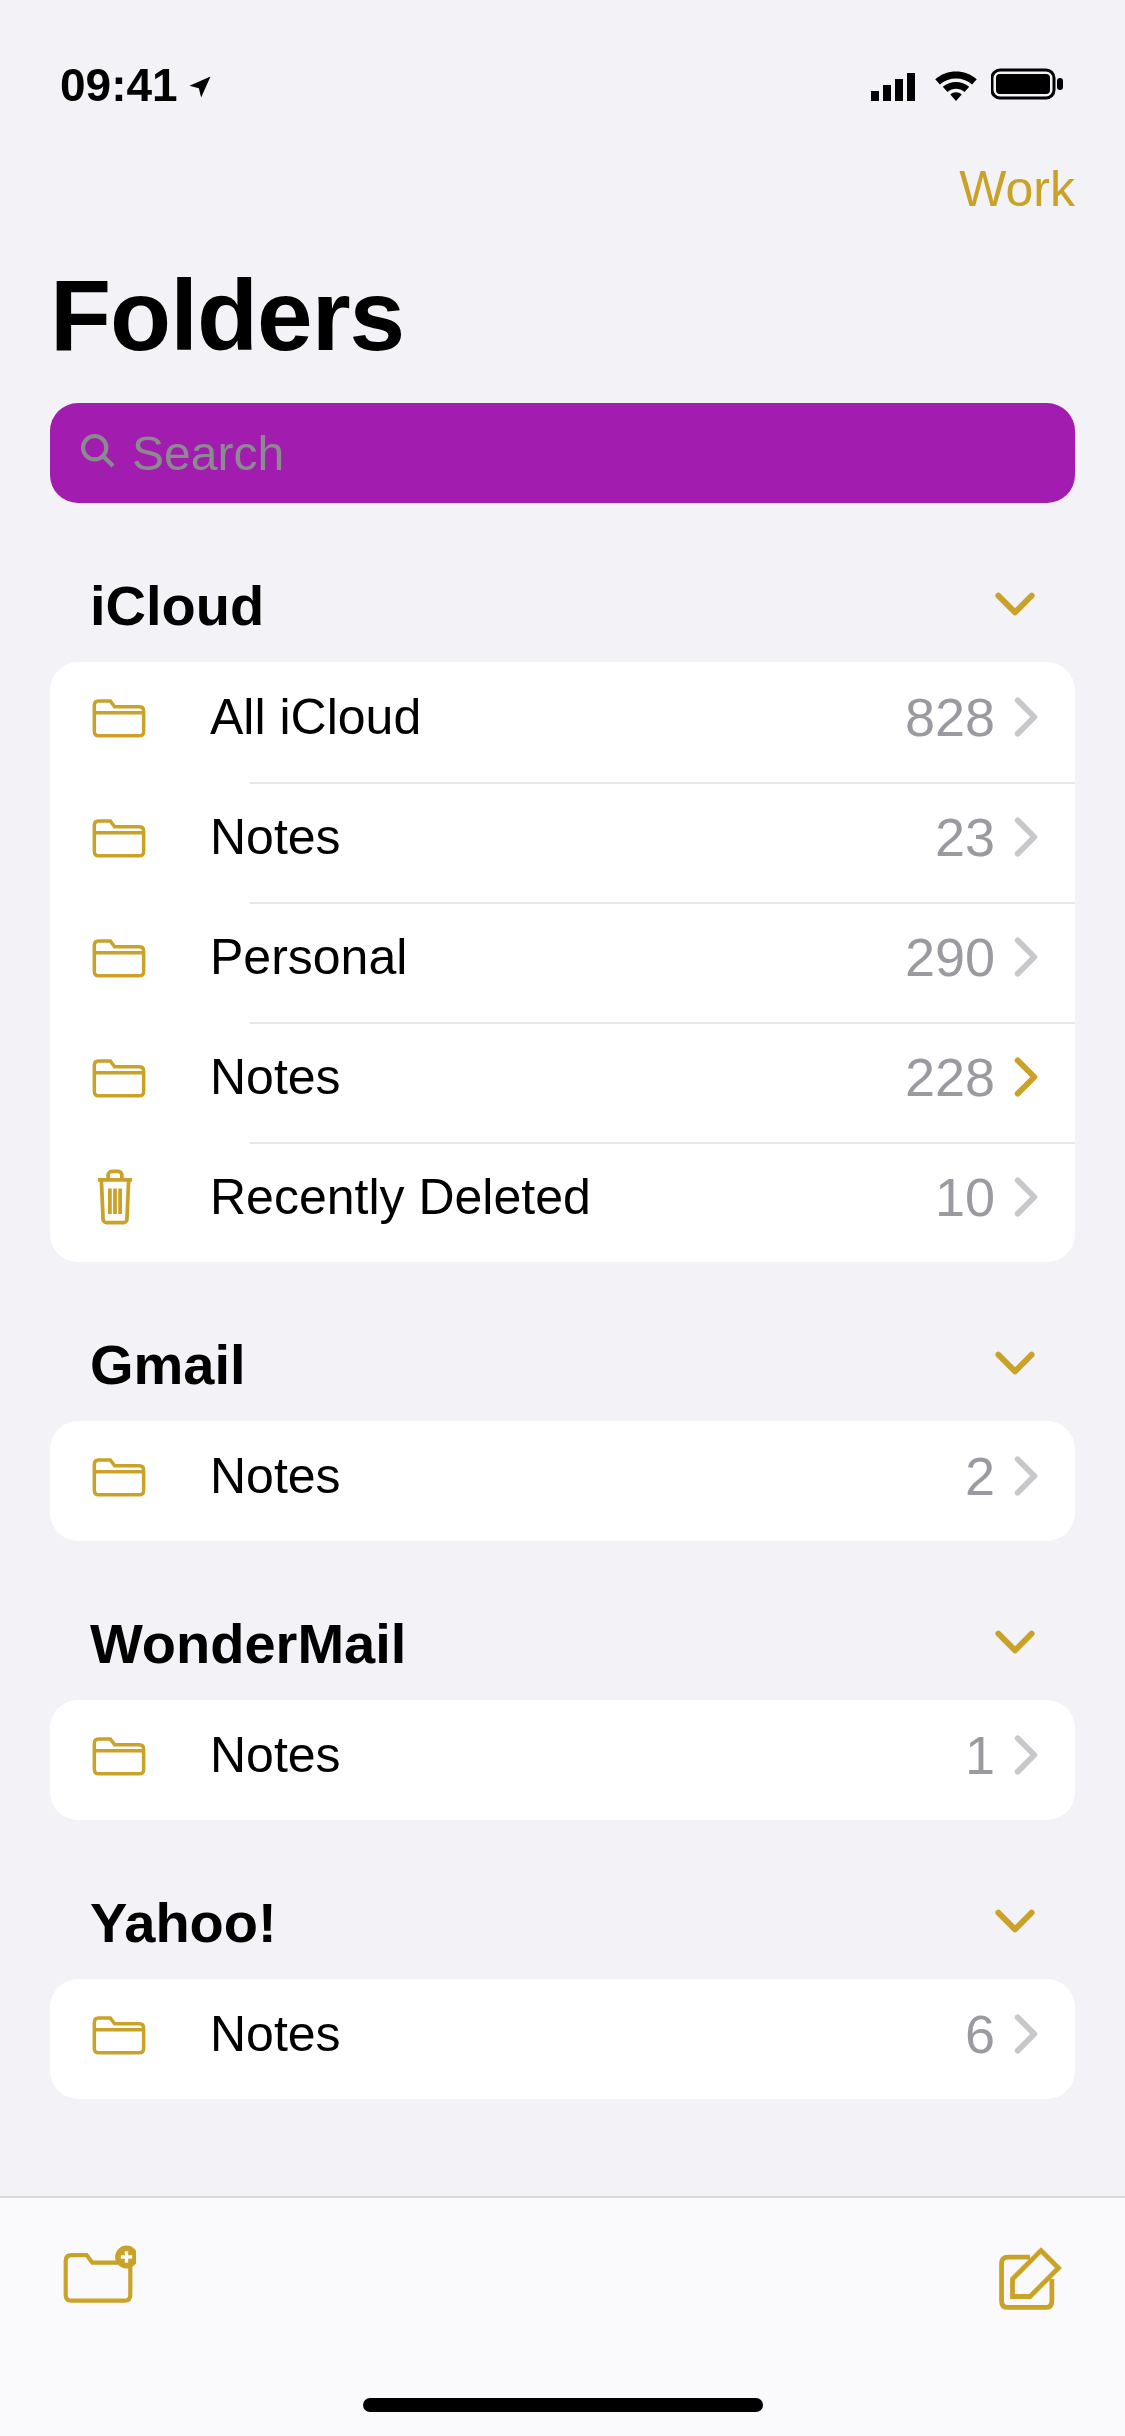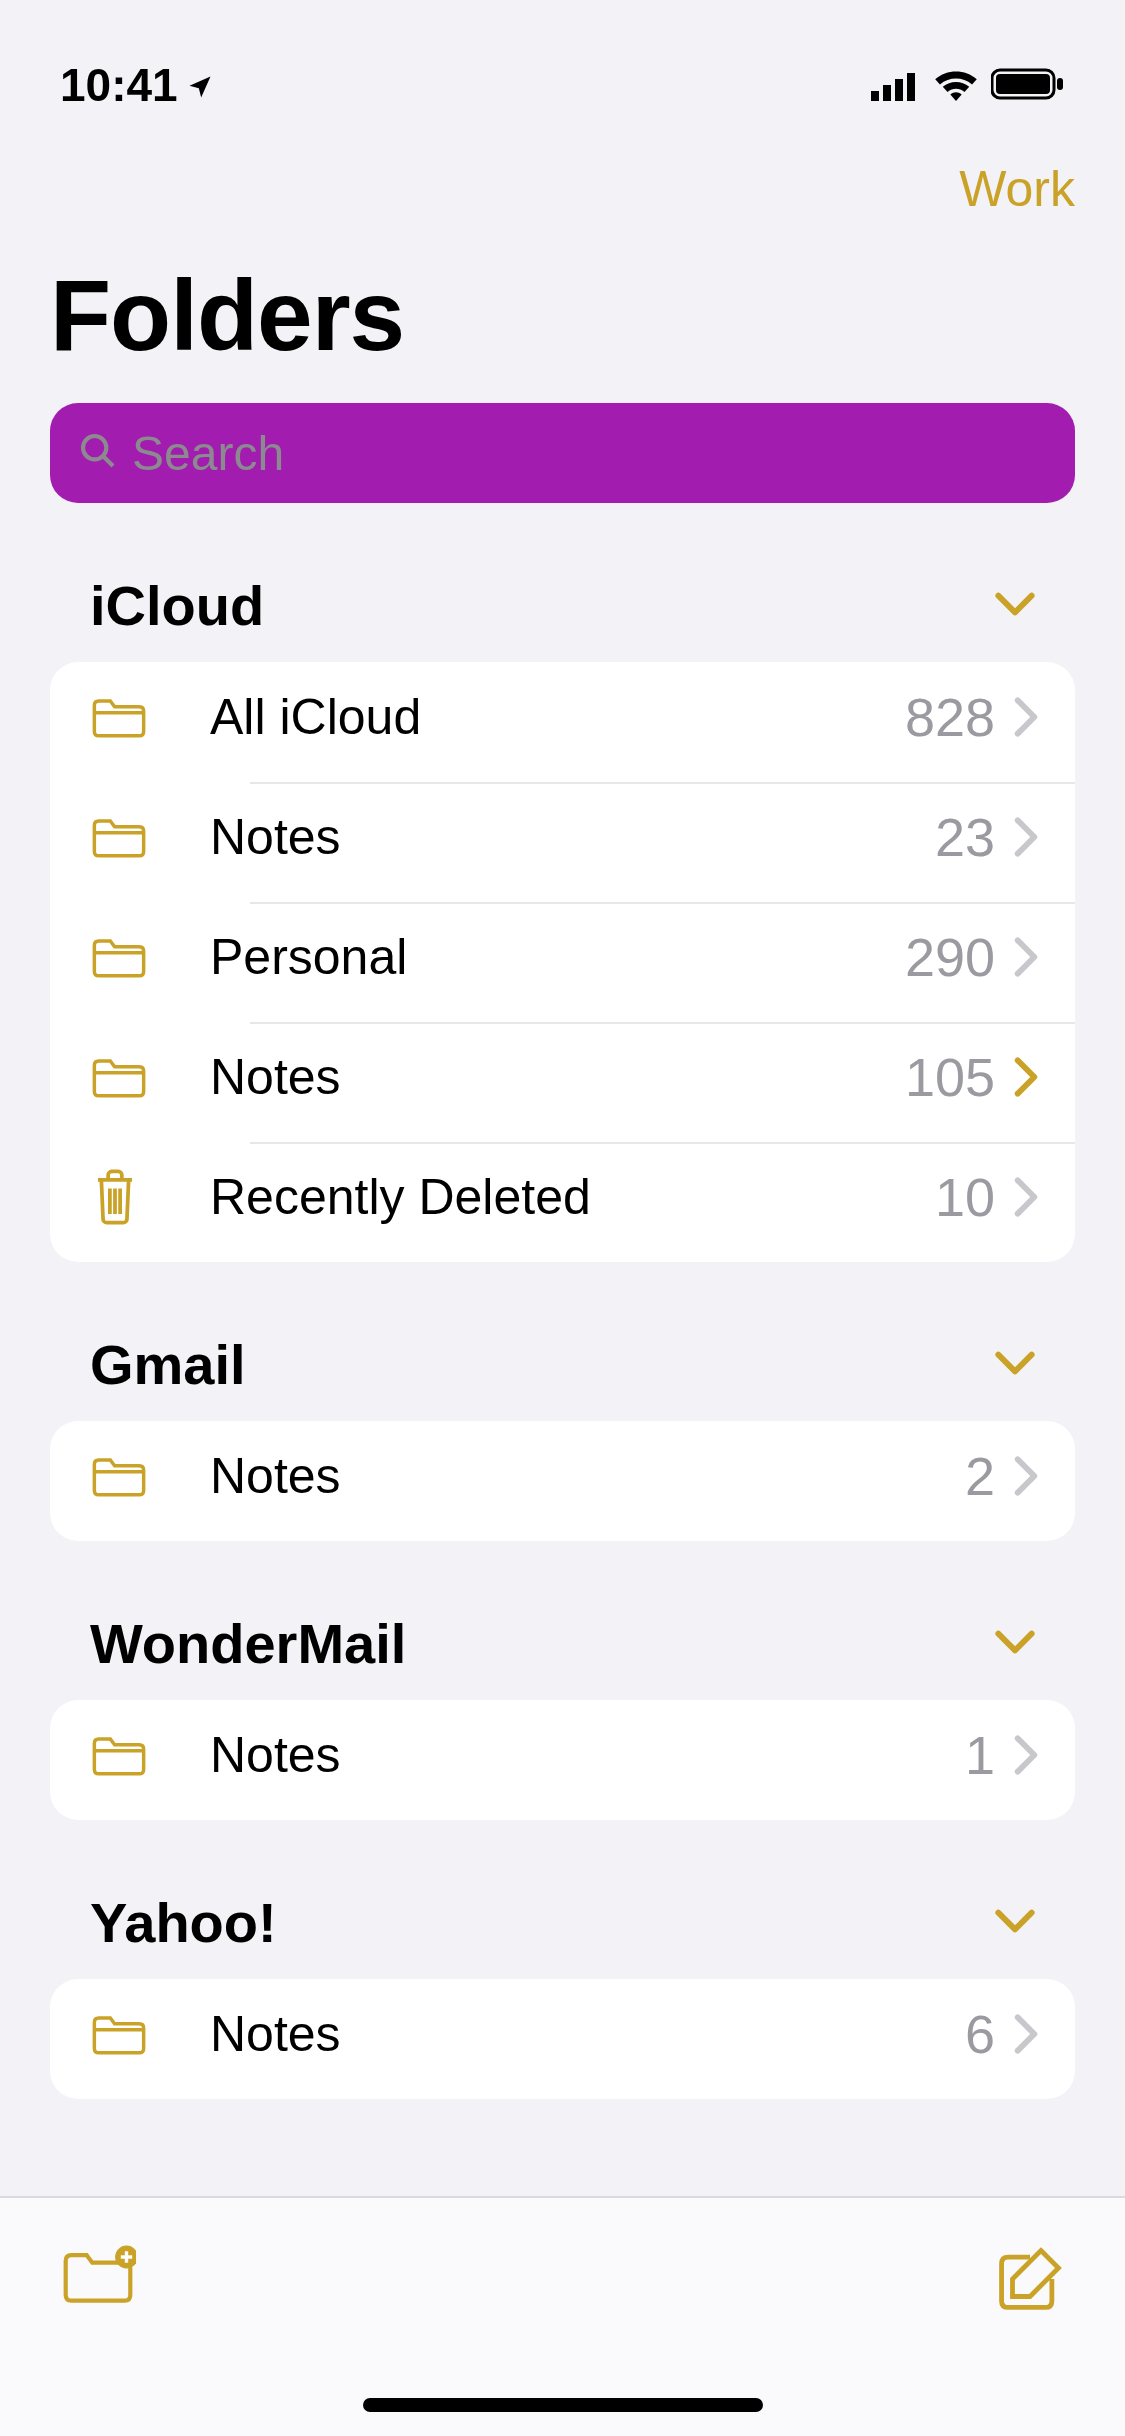--- a/index.html
+++ b/index.html
@@ -147,21 +147,21 @@
     height: 14px;
     background: #000;
     border-radius: 20px;
   }
 </style>
 </head>
 <body>
 
 <div class="status-bar">
   <div class="status-left">
-    <span>10:41</span>
+    <span>09:41</span>
     <span>
       <svg width="28" height="28" viewBox="0 0 24 24">
           <path d="M3 11 L21 3 L13 21 L11 13 Z" fill="#000"></path>
         </svg>
     </span>
   </div>
   <div class="status-right">
     <span>
       <svg width="50" height="32" viewBox="0 0 50 32">
         <rect x="0" y="22" width="8" height="10" fill="#000"></rect>
@@ -260,21 +260,21 @@
           </span>
         </div>
         <div class="row">
           <span class="row-icon">
             <svg width="58" height="48" viewBox="0 0 40 32" fill="none" stroke="currentColor" stroke-width="2.4">
               <path d="M3 8 C3 6 4 5 6 5 L14 5 L17 9 L34 9 C36 9 37 10 37 12 L37 26 C37 28 36 29 34 29 L6 29 C4 29 3 28 3 26 Z"></path>
               <line x1="3" y1="13" x2="37" y2="13"></line>
             </svg>
           </span>
           <span class="row-label">Notes</span>
-          <span class="row-count">105</span>
+          <span class="row-count">228</span>
           <span class="row-chevron active">
             <svg width="26" height="40" viewBox="0 0 14 24" fill="none" stroke="currentColor" stroke-width="3.5" stroke-linecap="round" stroke-linejoin="round">
               <polyline points="2,2 12,12 2,22"></polyline>
             </svg>
           </span>
         </div>
         <div class="row">
           <span class="row-icon">
             <svg width="50" height="58" viewBox="0 0 28 34" fill="none" stroke="currentColor" stroke-width="2.2">
               <path d="M4 7 L24 7"></path>

